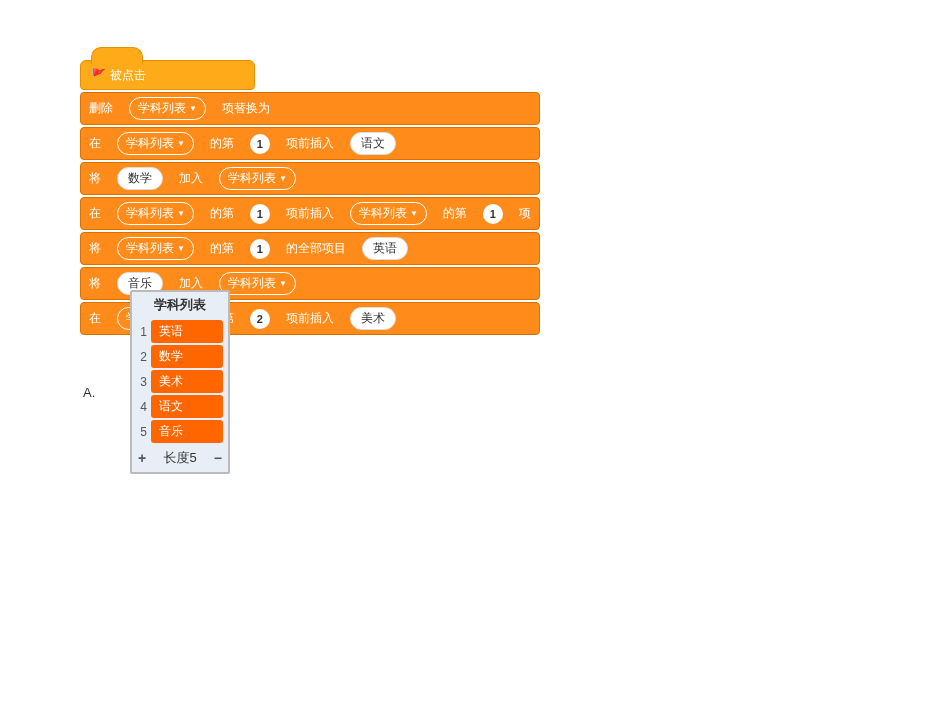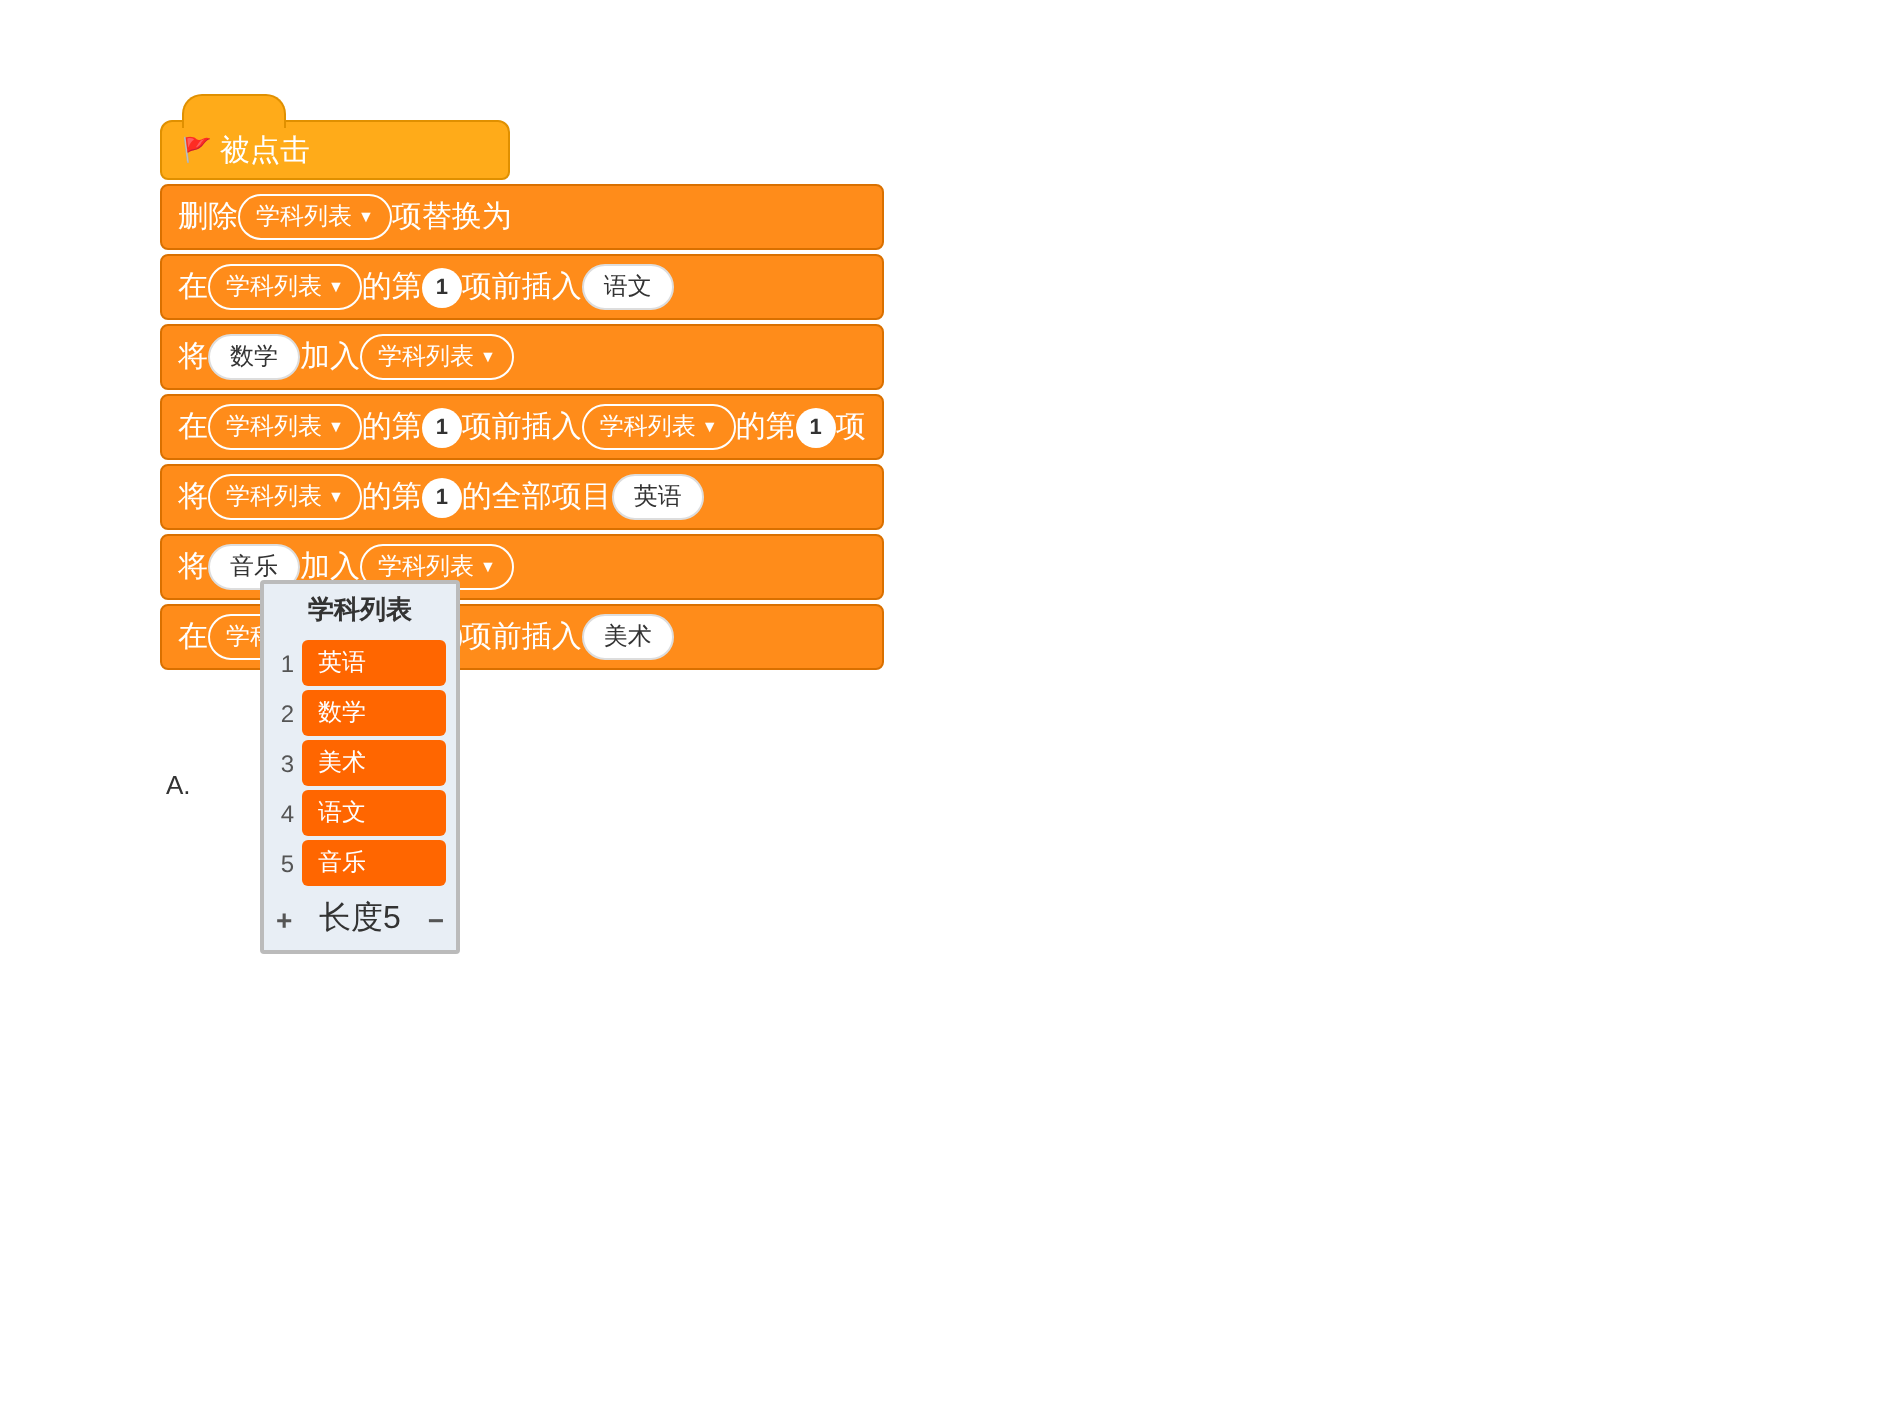--- a/index.html
+++ b/index.html
@@ -47,28 +47,28 @@
 
     
     .block-row {
       display: flex;
       align-items: center;
       background: #FF8C1A;
       border-radius: 4px;
       padding: 4px 8px;
       margin-bottom: 2px;
       min-height: 26px;
-      gap: 0;
+      gap: 16px;
       border: 1.5px solid #d97000;
       flex-wrap: nowrap;
     }
 
     .block-text {
       color: #fff;
-      font-size: 15px;
+      font-size: 12px;
       font-weight: 500;
       white-space: nowrap;
     }
 
     
     .dropdown-pill {
       background: #FF8C1A;
       border: 1.5px solid #fff;
       border-radius: 12px;
       padding: 2px 8px;
@@ -170,21 +170,21 @@
     }
 
     .list-footer-btn {
       color: #555;
       font-size: 14px;
       cursor: pointer;
       font-weight: bold;
     }
 
     .list-footer-length {
-      font-size: 16px;
+      font-size: 13px;
       color: #333;
     }
 
     
     .label-a {
       position: absolute;
       top: 385px;
       left: 83px;
       font-size: 13px;
       color: #333;

